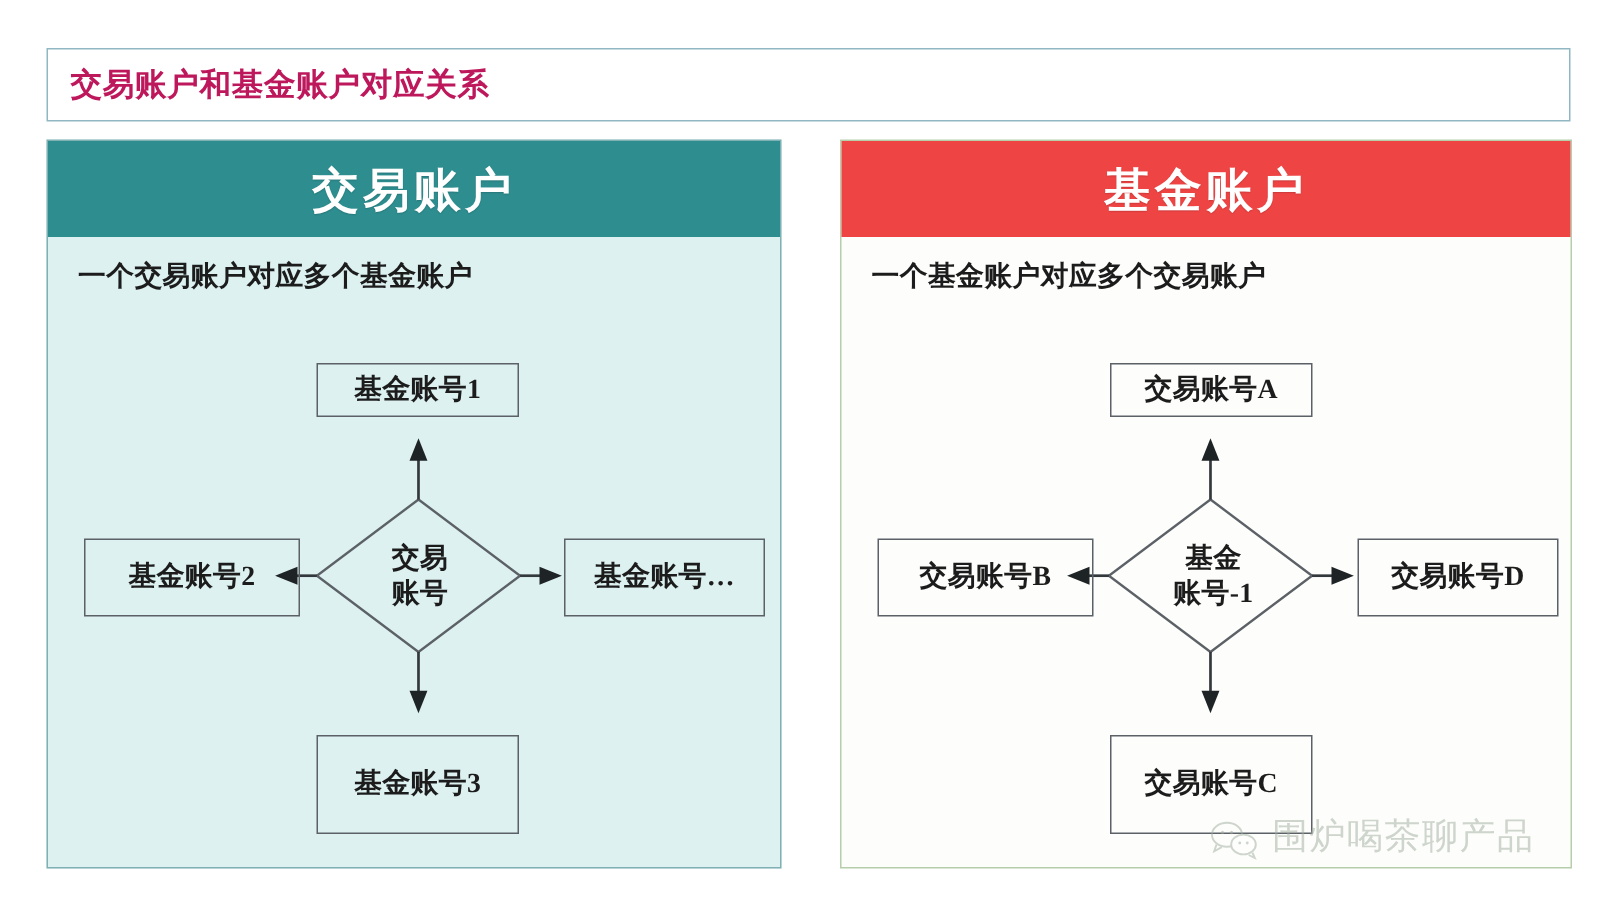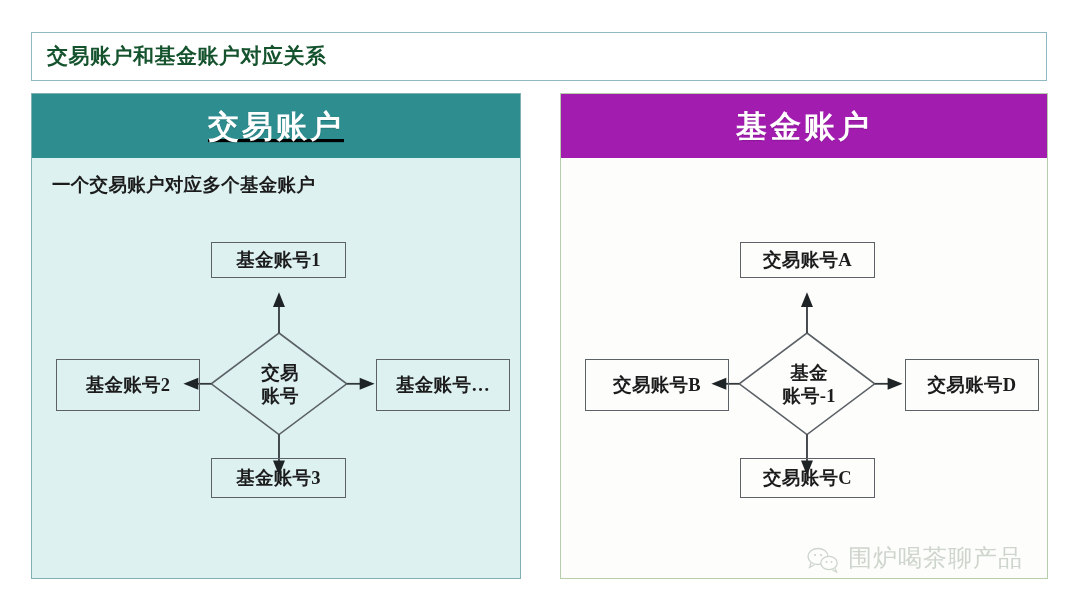--- a/index.html
+++ b/index.html
@@ -24,60 +24,59 @@
     height: 49px;
     box-sizing: border-box;
     background: #ffffff;
     border: 1.5px solid #8fb8c2;
     display: flex;
     align-items: center;
   }
   #title-bar .title-text {
     font-size: 21px;
     font-weight: bold;
-    color: #14532d;
+    color: #be185d;
     padding-left: 15px;
     letter-spacing: 0.5px;
     line-height: 1;
   }
 
   
   .panel {
     position: absolute;
     box-sizing: border-box;
     top: 93px;
     height: 486px;
   }
   #panel-left {
     left: 31px;
     width: 490px;
     background: #ddf1f1;
     border: 1.2px solid #7fb0b3;
-    text-decoration: underline;
   }
   #panel-right {
     left: 560px;
     width: 488px;
     background: #fdfdfb;
     border: 1.2px solid #b6ceab;
   }
 
   .panel-header {
     height: 64px;
     width: 100%;
     box-sizing: border-box;
     display: flex;
     align-items: center;
     justify-content: center;
     position: relative;
     left: 0;
     top: 0;
   }
   #panel-left .panel-header { background: #2e8d8f; }
-  #panel-right .panel-header { background: #a21caf; }
+  #panel-right .panel-header { background: #ef4444; }
 
   .panel-header-text {
     color: #ffffff;
     font-size: 31px;
     font-weight: bold;
     letter-spacing: 3px;
     line-height: 1;
     text-shadow: 0 1px 1px rgba(0,0,0,0.15);
   }
 
@@ -115,21 +114,21 @@
     color: #1c1c1c;
     text-align: center;
     line-height: 1.1;
     letter-spacing: 0.3px;
   }
 
   
   .node-top    { left: 179px; top: 148px; width: 135px; height: 36px; }
   .node-left   { left: 24px;  top: 265px; width: 144px; height: 52px; }
   .node-right  { left: 344px; top: 265px; width: 134px; height: 52px; }
-  .node-bottom { left: 179px; top: 364px; width: 135px; height: 40px; }
+  .node-bottom { left: 179px; top: 396px; width: 135px; height: 66px; }
 
   .diamond-label {
     position: absolute;
     left: 180px;
     top: 248px;
     width: 136px;
     height: 86px;
     display: flex;
     flex-direction: column;
     align-items: center;
@@ -227,20 +226,21 @@
     <div class="node-box node-bottom">基金账号3</div>
   </div>
 </div>
 
 <div class="panel" id="panel-right">
 
   <div class="panel-header">
     <span class="panel-header-text">基金账户</span>
   </div>
 
+  <div class="panel-subtitle">一个基金账户对应多个交易账户</div>
 
   <div class="diagram">
     <svg viewBox="0 0 488 486" preserveAspectRatio="none">
       <polygon class="diamond-shape" points="247,240 315,291 247,342 179,291"></polygon>
       <line class="edge-line" x1="247" y1="240" x2="247" y2="210"></line>
       <polygon class="arrow-head" points="247,199 241,214 253,214"></polygon>
       <line class="edge-line" x1="247" y1="342" x2="247" y2="372"></line>
       <polygon class="arrow-head" points="247,383 241,368 253,368"></polygon>
       <line class="edge-line" x1="179" y1="291" x2="162" y2="291"></line>
       <polygon class="arrow-head" points="151,291 166,285 166,297"></polygon>

